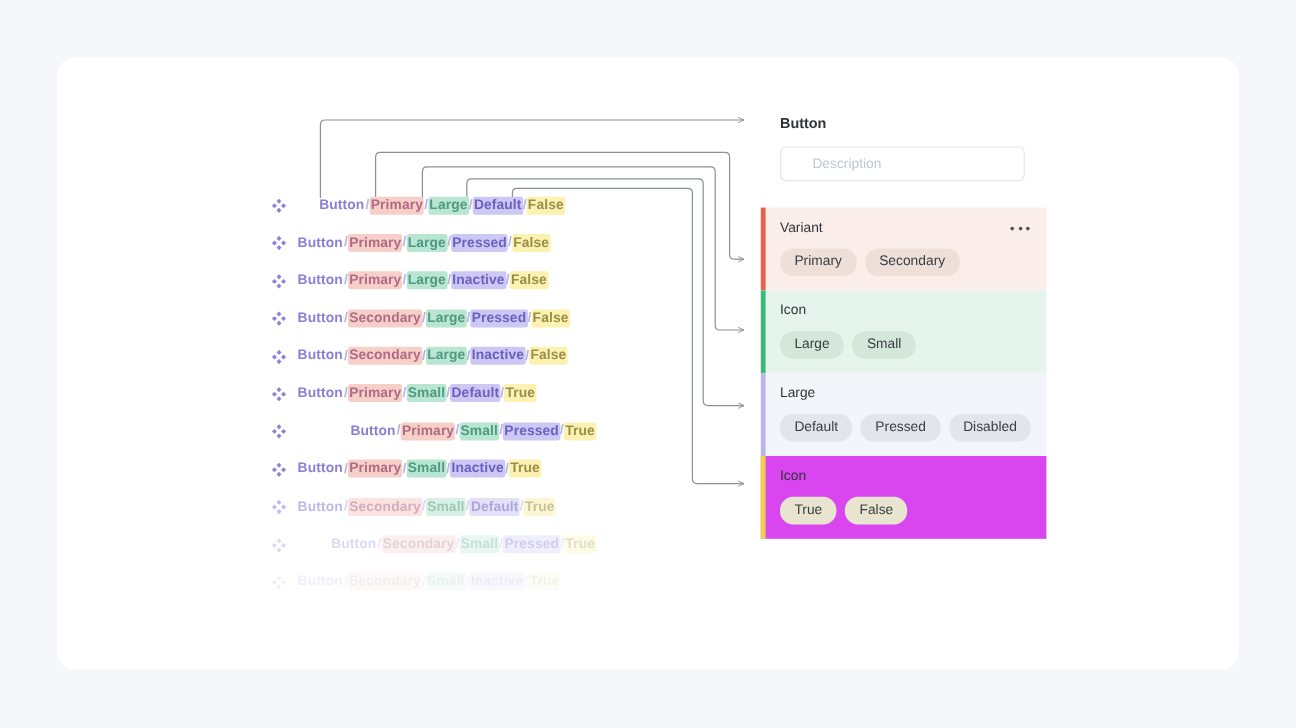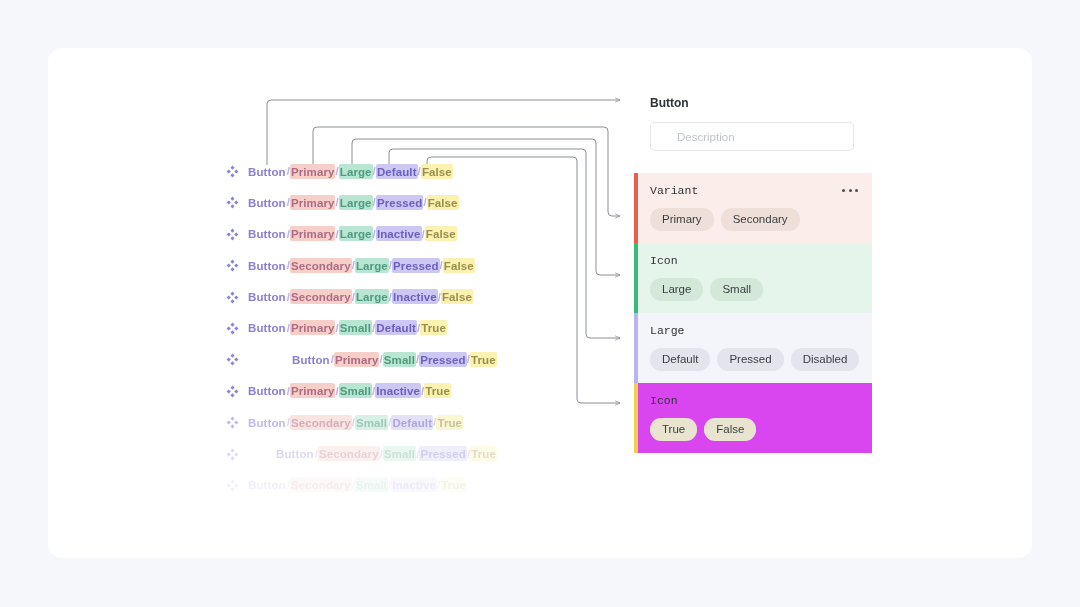--- a/index.html
+++ b/index.html
@@ -68,21 +68,20 @@
     position:relative;width:238px;
     padding:11px 0 12px 0;
     box-sizing:border-box;
   }
   .accent{
     position:absolute;left:0;top:0;bottom:0;width:4px;
   }
   .prop-head{
     display:flex;align-items:center;justify-content:space-between;
     padding:0 14px 0 16px;
-    font-family:Liberation Mono, monospace;
   }
   .prop-label{font-size:11.5px;color:#30343a;font-weight:400;}
   .dots{display:flex;gap:3.5px;align-items:center;cursor:pointer;}
   .dots i{width:3px;height:3px;border-radius:50%;background:#4a4e55;display:block;}
   .chips{display:flex;gap:7px;padding:11px 0 0 16px;flex-wrap:wrap;}
   .chip{
     font-size:11.5px;color:#3a3e44;
     padding:5px 12px;border-radius:11px;
     line-height:13px;cursor:pointer;
   }
@@ -108,21 +107,21 @@
 
       <path d="M352,165 L352,143 Q352,139 356,139 L592,139 Q596,139 596,143 L596,271 Q596,275 600,275 L620,275"></path>
 
       <path d="M389,165 L389,153 Q389,149 393,149 L582,149 Q586,149 586,153 L586,334 Q586,338 590,338 L620,338"></path>
 
       <path d="M427,165 L427,161 Q427,157 431,157 L573,157 Q577,157 577,161 L577,399 Q577,403 581,403 L620,403"></path>
     </g>
   </svg>
 
   <div class="variant-list">
-      <div class="variant-row" style="opacity: 1;">
+      <div class="variant-row" style="opacity: 1; gap: 18px;">
         <svg class="comp-icon" viewBox="0 0 14 14">
           <g fill="#8b82dd">
             <path d="M7 0.6 L9.2 2.9 L7 5.2 L4.8 2.9 Z"></path>
             <path d="M7 8.8 L9.2 11.1 L7 13.4 L4.8 11.1 Z"></path>
             <path d="M0.6 7 L2.9 4.8 L5.2 7 L2.9 9.2 Z"></path>
             <path d="M8.8 7 L11.1 4.8 L13.4 7 L11.1 9.2 Z"></path>
           </g>
         </svg>
         <span class="path"><span class="seg seg-name">Button</span><span class="sep">/</span><span class="seg seg-variant">Primary</span><span class="sep">/</span><span class="seg seg-size">Large</span><span class="sep">/</span><span class="seg seg-state">Default</span><span class="sep">/</span><span class="seg seg-icon">False</span></span>
       </div>

